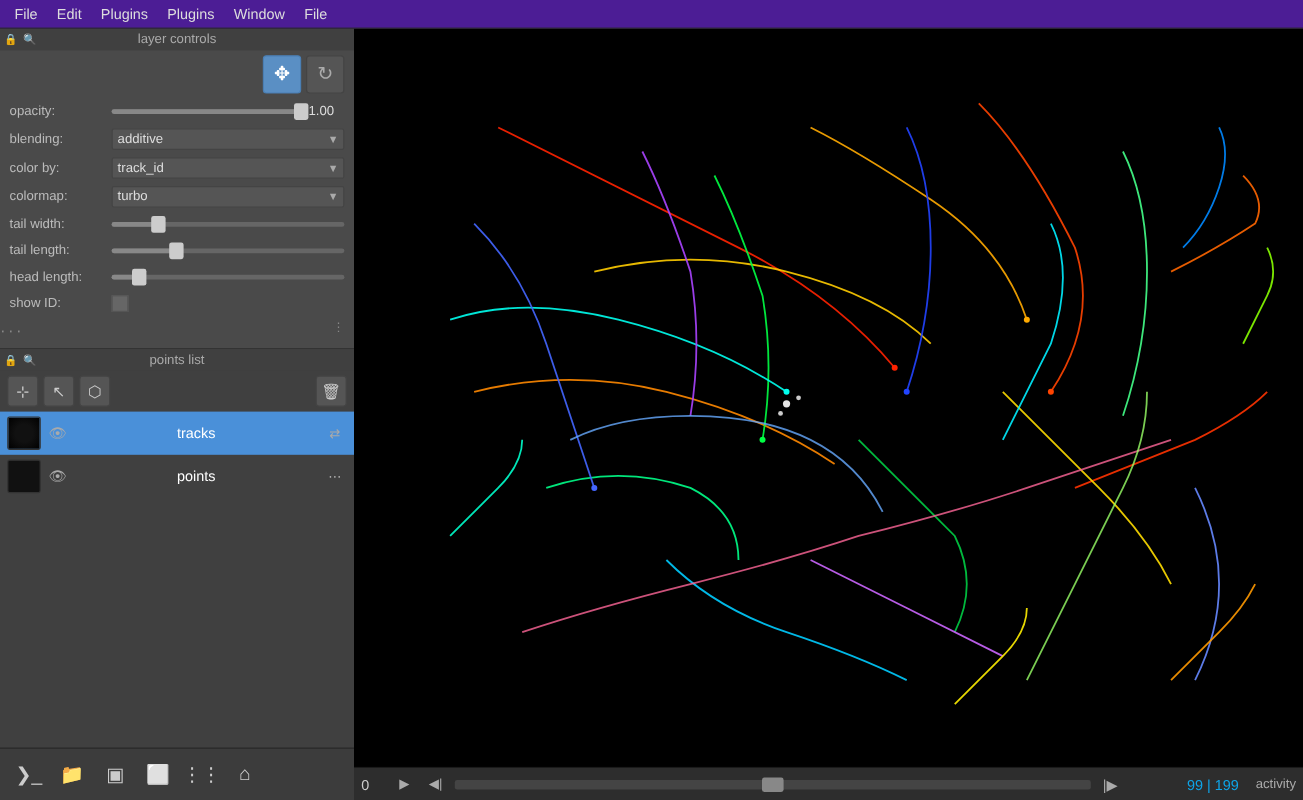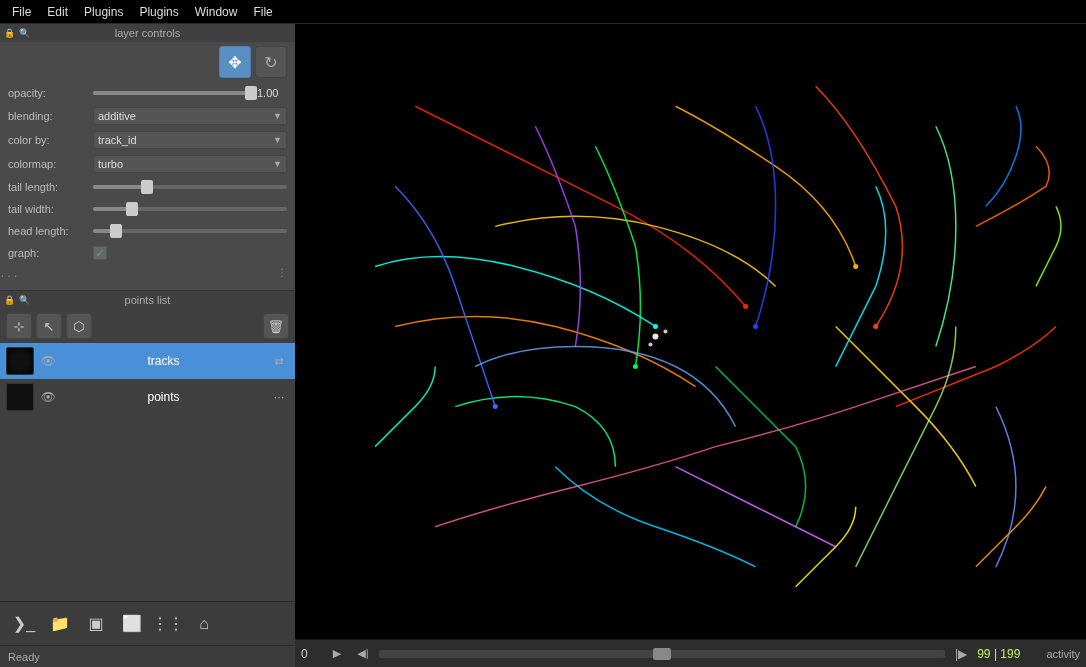--- a/index.html
+++ b/index.html
@@ -12,21 +12,21 @@
       color: #ddd;
       overflow: hidden;
       display: flex;
       flex-direction: column;
     }
 
     
     .menubar {
       display: flex;
       align-items: center;
-      background: #000000;
+      background: #4c1d95;
       height: 24px;
       padding: 0 4px;
       border-bottom: 1px solid #2a2a2a;
       flex-shrink: 0;
     }
     .menubar-item {
       padding: 2px 8px;
       cursor: pointer;
       font-size: 12px;
       color: #ddd;
@@ -356,21 +356,22 @@
       left: 50%;
       top: -2px;
       width: 18px;
       height: 12px;
       background: #888;
       border-radius: 2px;
       transform: translateX(-50%);
     }
     .timeline-position {
       font-size: 12px;
-      color: #bef264;
+      color: #0ea5e9;
+      margin-left: 48px;
     }
     .timeline-end-btn {
       width: 20px;
       height: 20px;
       display: flex;
       align-items: center;
       justify-content: center;
       color: #aaa;
       font-size: 12px;
       cursor: pointer;
@@ -443,49 +444,49 @@
 
       <div class="control-row">
         <span class="control-label">colormap:</span>
         <div class="dropdown">
           <span>turbo</span>
           <span class="dropdown-arrow">▼</span>
         </div>
       </div>
 
       <div class="control-row">
+        <span class="control-label">tail width:</span>
+        <div class="slider-track" style="flex:1;">
+          <div class="slider-fill" style="width:20%;"></div>
+          <div class="slider-thumb" style="left:20%;"></div>
+        </div>
+      </div>
+
+      <div class="control-row">
         <span class="control-label">tail length:</span>
         <div class="slider-track" style="flex:1;">
           <div class="slider-fill" style="width:28%;"></div>
           <div class="slider-thumb" style="left:28%;"></div>
         </div>
       </div>
 
       <div class="control-row">
-        <span class="control-label">tail width:</span>
-        <div class="slider-track" style="flex:1;">
-          <div class="slider-fill" style="width:20%;"></div>
-          <div class="slider-thumb" style="left:20%;"></div>
-        </div>
-      </div>
-
-      <div class="control-row">
         <span class="control-label">head length:</span>
         <div class="slider-track" style="flex:1;">
           <div class="slider-fill" style="width:12%;"></div>
           <div class="slider-thumb" style="left:12%;"></div>
         </div>
       </div>
 
 
-
-      <div class="control-row">
-        <span class="control-label">graph:</span>
-        <div class="checkbox checked"></div>
-      </div>
+      <div class="control-row">
+        <span class="control-label">show ID:</span>
+        <div class="checkbox"></div>
+      </div>
+
 
       <div class="dots-row">
         <span>···</span>
         <span style="margin-left:auto;font-size:10px;padding-right:6px;">⋮</span>
       </div>
     </div>
 
     <div class="layer-list">
       <div class="section-header">
         <div class="section-header-left">
@@ -521,23 +522,20 @@
 
     <div class="bottom-toolbar">
       <button class="bottom-btn">❯_</button>
       <button class="bottom-btn">📁</button>
       <button class="bottom-btn">▣</button>
       <button class="bottom-btn">⬜</button>
       <button class="bottom-btn">⋮⋮</button>
       <button class="bottom-btn">⌂</button>
     </div>
 
-    <div class="status-bar">
-      <span>Ready</span>
-    </div>
 
   </div>
 
   <div class="canvas-area">
     <div class="canvas-viewport">
       <svg class="tracks-canvas" viewBox="0 0 790 610" xmlns="http://www.w3.org/2000/svg" preserveAspectRatio="xMidYMid meet">
         <rect width="790" height="610" fill="#000"></rect>
 
         <path d="M120,80 Q200,120 320,180 Q400,220 450,280" stroke="#ff2200" stroke-width="1.5" fill="none" opacity="0.9"></path>
         <path d="M520,60 Q560,100 600,180 Q620,240 580,300" stroke="#ff4400" stroke-width="1.5" fill="none" opacity="0.9"></path>
@@ -591,16 +589,16 @@
 
     <div class="timeline-bar">
       <span class="timeline-frame">0</span>
       <div class="timeline-btn">▶</div>
       <div class="timeline-btn">◀|</div>
       <div class="timeline-scrubber">
         <div class="timeline-handle"></div>
       </div>
       <div class="timeline-end-btn">|▶</div>
       <span class="timeline-position"><span>99</span> | <span>199</span></span>
-      <span class="activity-label" style="margin-left:20px;">activity</span>
+      <span class="activity-label" style="margin-left:8px;">activity</span>
     </div>
   </div>
 </div>
 
 </body></html>

